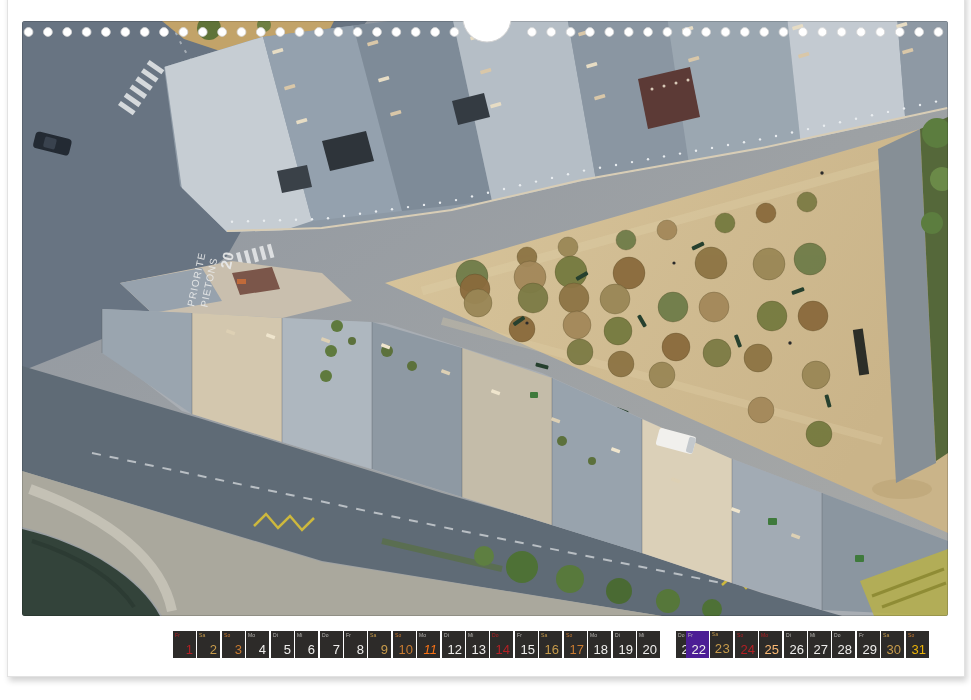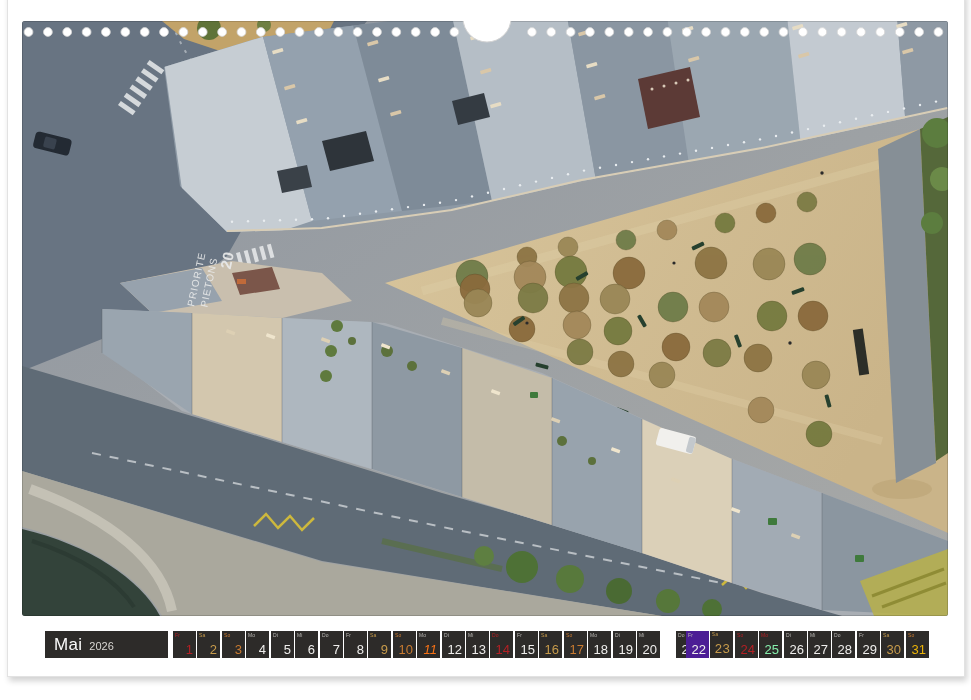--- a/index.html
+++ b/index.html
@@ -481,24 +481,20 @@
           <circle cx="839.0" cy="11" r="4.4" fill="#fff" stroke="#d6d6d6" stroke-width="0.8"></circle>
           <circle cx="858.3" cy="11" r="4.4" fill="#fff" stroke="#d6d6d6" stroke-width="0.8"></circle>
           <circle cx="877.7" cy="11" r="4.4" fill="#fff" stroke="#d6d6d6" stroke-width="0.8"></circle>
           <circle cx="897.1" cy="11" r="4.4" fill="#fff" stroke="#d6d6d6" stroke-width="0.8"></circle>
           <circle cx="916.4" cy="11" r="4.4" fill="#fff" stroke="#d6d6d6" stroke-width="0.8"></circle>
         </g>
       <circle cx="465" cy="-3" r="24" fill="#ffffff" stroke="#d2d2d2" stroke-width="1"></circle>
     </svg>
   </div>
 
-  <div class="mbox">
-    <span class="mname">Mai</span>
-    <span class="myear">2026</span>
-  </div>
   <div id="daycells">
       <div class="cell" style="left: 173px; background: rgb(45, 43, 41);">
         <span class="wd" style="color: rgb(179, 32, 36);">Fr</span>
         <span class="num" style="color: rgb(179, 32, 36);">1</span>
       </div>
       <div class="cell" style="left: 197px; background: rgb(45, 43, 41);">
         <span class="wd" style="color: rgb(199, 155, 75);">Sa</span>
         <span class="num" style="color: rgb(199, 155, 75);">2</span>
       </div>
       <div class="cell" style="left: 222px; background: rgb(45, 43, 41);">
@@ -584,21 +580,21 @@
       <div class="cell" style="left: 710px; background: rgb(45, 43, 41); font-family: Liberation Mono, monospace;">
         <span class="wd" style="color: rgb(199, 155, 75);">Sa</span>
         <span class="num" style="color: rgb(199, 155, 75);">23</span>
       </div>
       <div class="cell" style="left: 735px; background: rgb(45, 43, 41);">
         <span class="wd" style="color: rgb(179, 32, 36);">So</span>
         <span class="num" style="color: rgb(179, 32, 36);">24</span>
       </div>
       <div class="cell" style="left: 759px; background: rgb(45, 43, 41);">
         <span class="wd" style="color: rgb(179, 32, 36);">Mo</span>
-        <span class="num" style="color: #86efac; margin-left: 36px;">25</span>
+        <span class="num" style="color: #fdba74; margin-left: 36px;">25</span>
       </div>
       <div class="cell" style="left: 784px; background: rgb(45, 43, 41); text-align: right;">
         <span class="wd" style="color: rgb(185, 183, 179);">Di</span>
         <span class="num" style="color: rgb(239, 238, 236);">26</span>
       </div>
       <div class="cell" style="left: 808px; background: rgb(45, 43, 41);">
         <span class="wd" style="color: rgb(185, 183, 179);">Mi</span>
         <span class="num" style="color: rgb(239, 238, 236);">27</span>
       </div>
       <div class="cell" style="left: 832px; background: rgb(45, 43, 41);">

